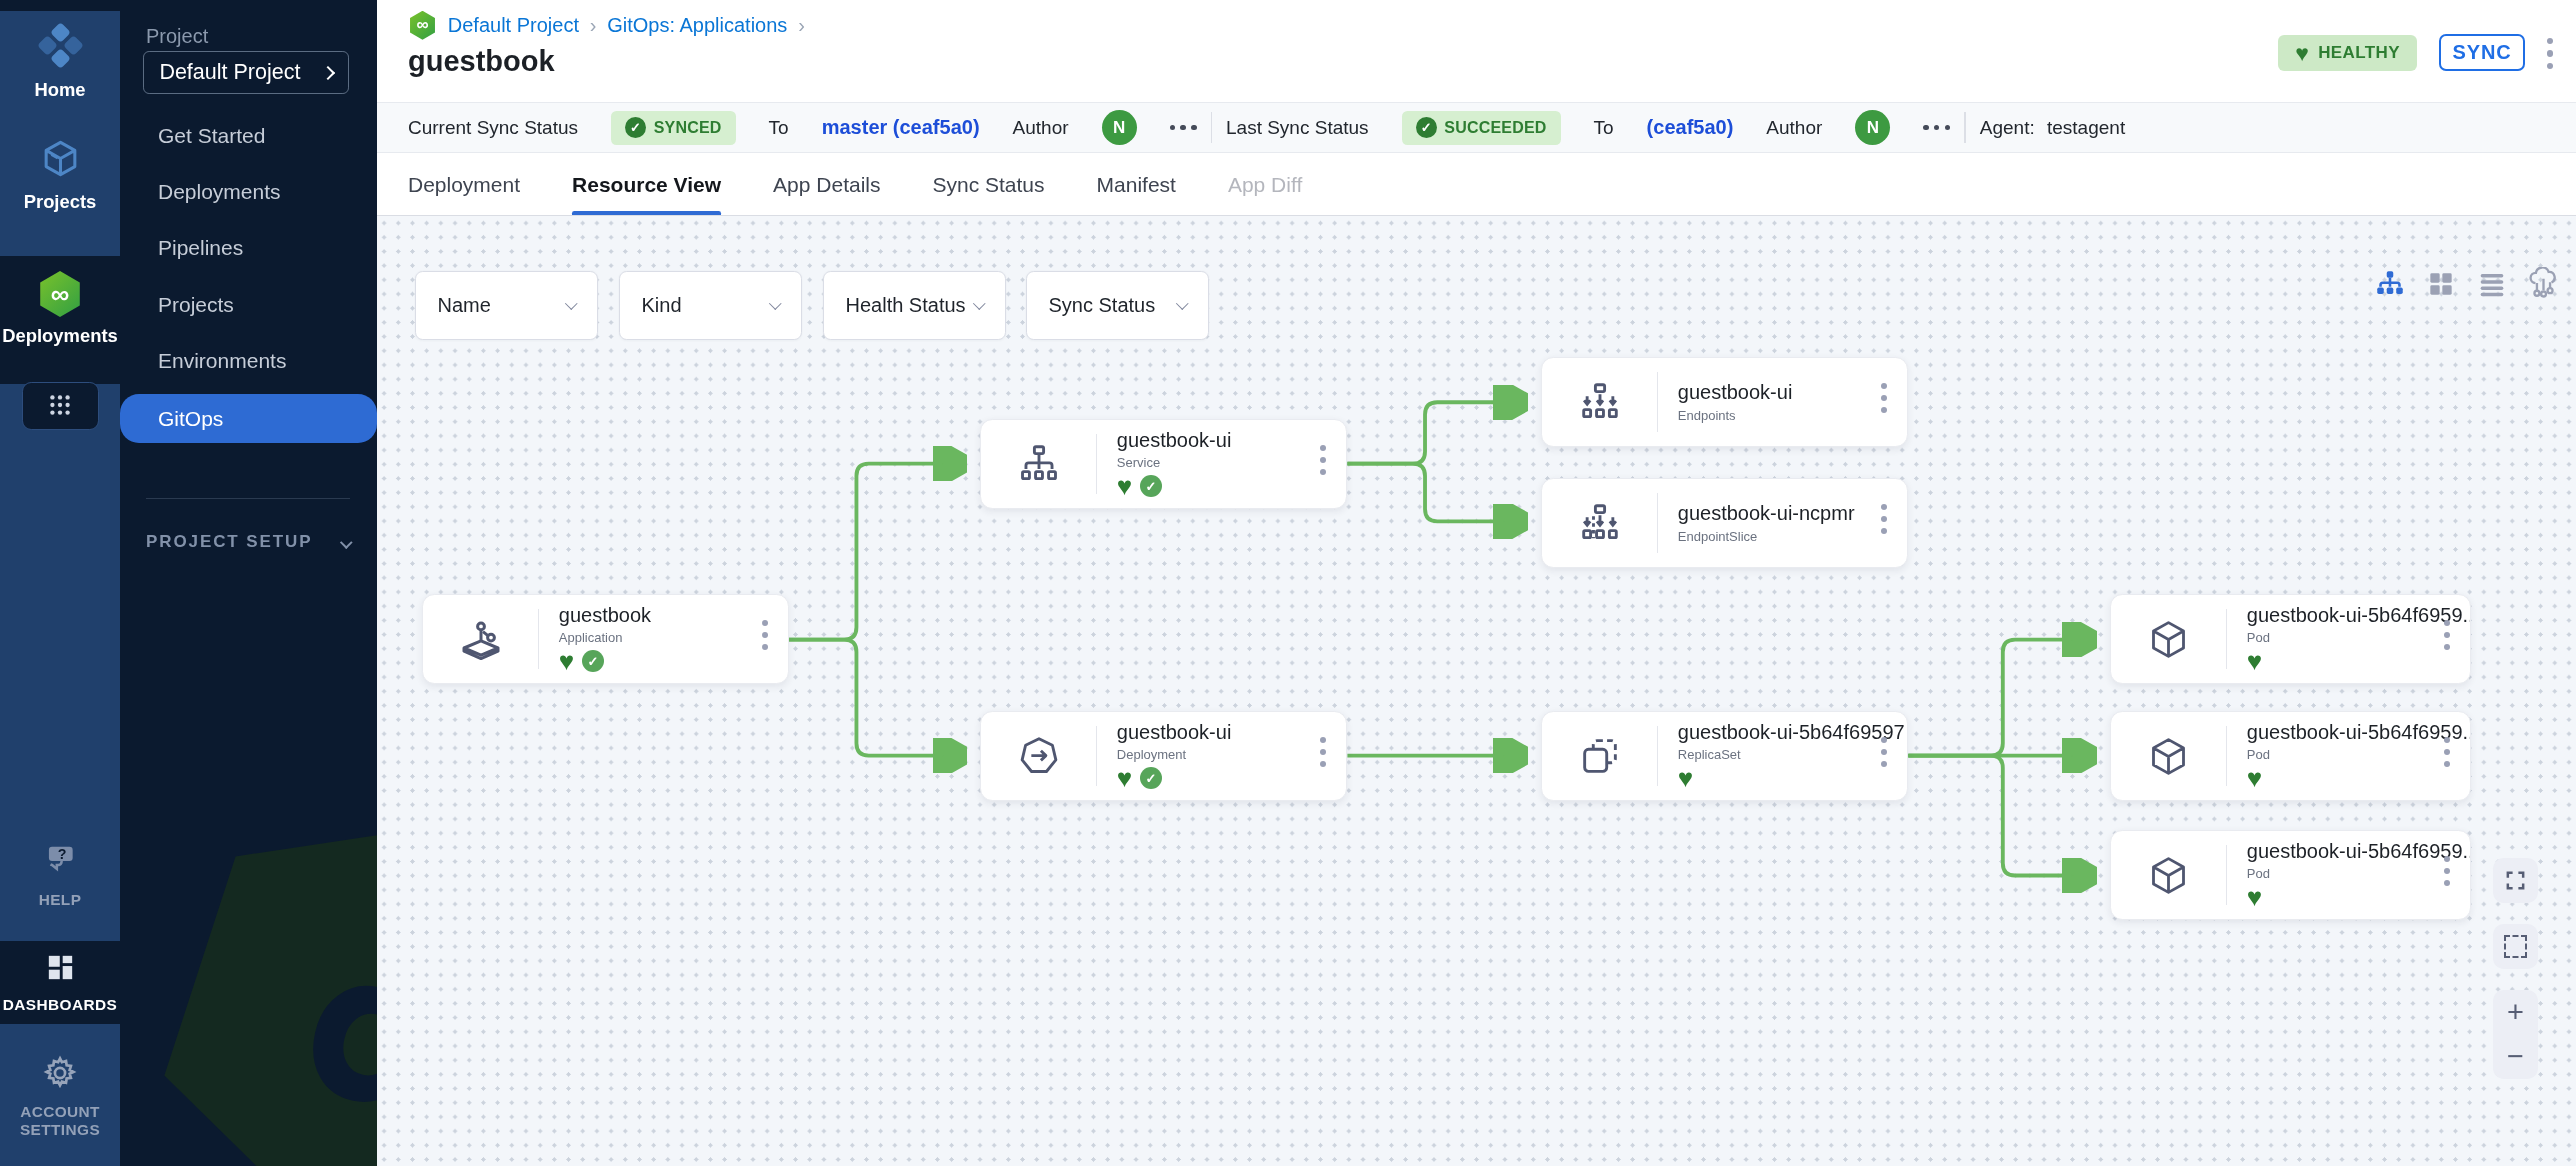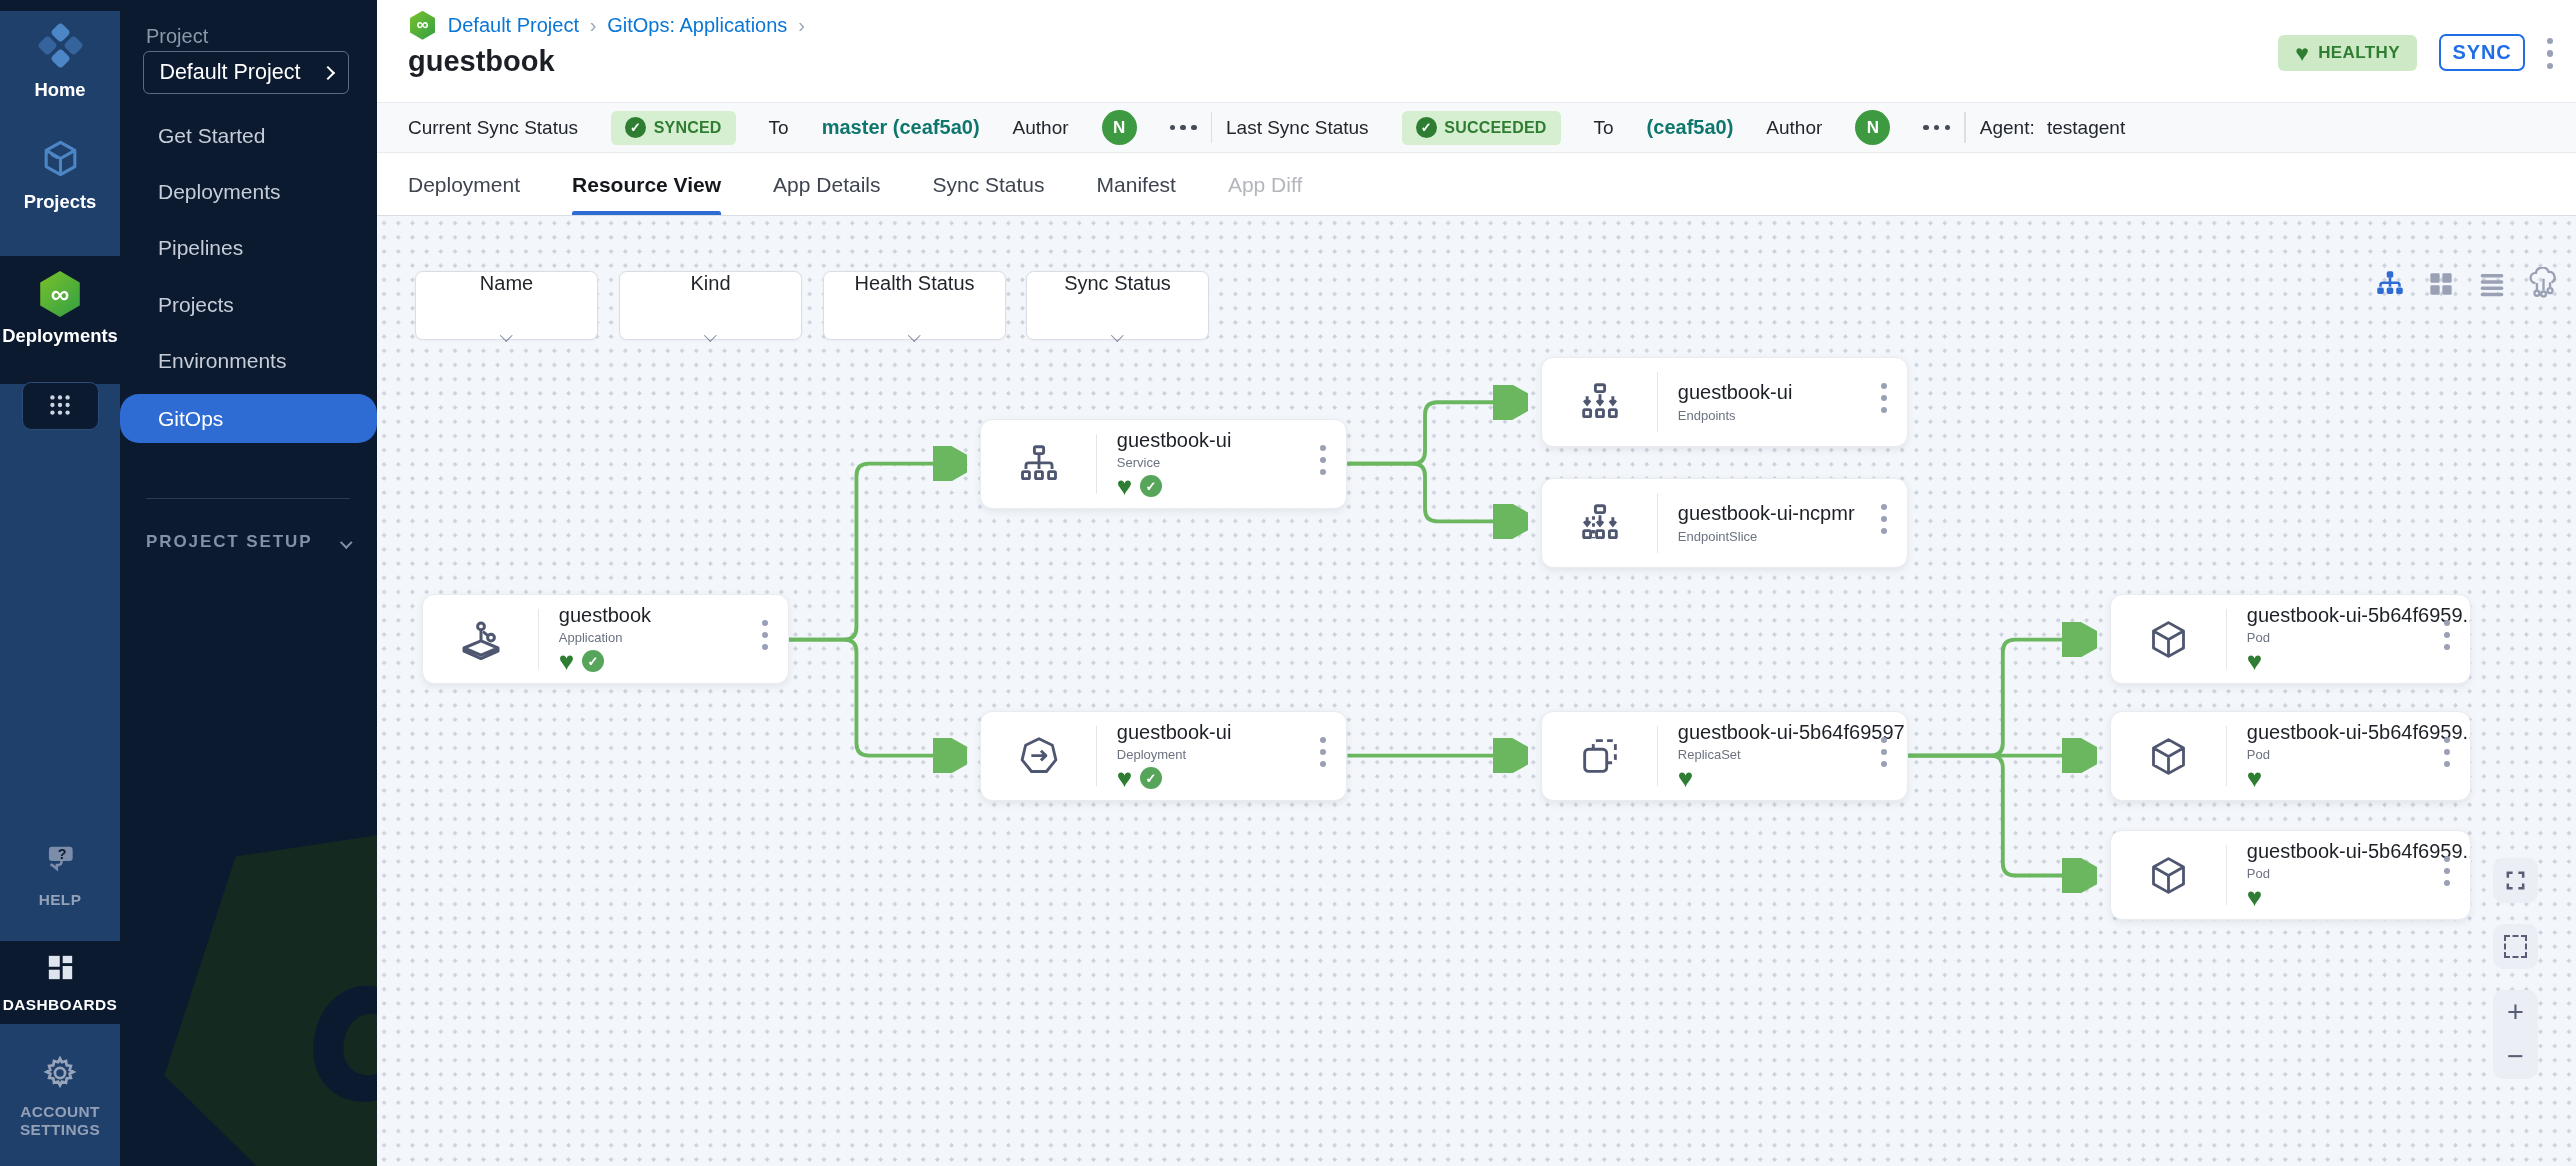--- a/index.html
+++ b/index.html
@@ -69,42 +69,42 @@
 
   
   .status-bar { position:absolute; left:0; top:102px; width:2199px; height:51px; background:#f7f9fb;
     border-top:0.8px solid #e7eaef; border-bottom:0.8px solid #e7eaef; display:flex; align-items:center; padding-left:31px; }
   .status-bar .grp { display:flex; align-items:center; gap:33px; }
   .s-label { color:#22272e; font-size:19px; }
   .s-badge { height:34px; background:#d6efd0; border-radius:5.4px; display:flex; align-items:center; gap:7.7px; padding:0 14px; }
   .s-badge .bt { color:#2e7d32; font-size:16px; font-weight:700; letter-spacing:0.2px; }
   .chk-circle { width:21px; height:21px; border-radius:50%; background:#2e7d32; color:#fff; font-size:13px; font-weight:700;
     display:flex; align-items:center; justify-content:center; }
-  .s-link { color:#0f766e; font-size:20px; font-weight:700; cursor:pointer; }
+  .s-link { color:#1d4ed8; font-size:20px; font-weight:700; cursor:pointer; }
   .avatar { width:35px; height:35px; border-radius:50%; background:#3d9a41; color:#fff; font-size:17px; font-weight:700;
     display:flex; align-items:center; justify-content:center; }
   .kebab-h { display:flex; gap:5.4px; cursor:pointer; }
   .kebab-h i { width:5.4px; height:5.4px; border-radius:50%; background:#454b59; display:block; }
   .v-divider { width:1.5px; height:31px; background:#dcdfe6; margin:0 14px; }
 
   
   .tabs { position:absolute; left:31px; top:154px; height:62px; display:flex; gap:52px; align-items:center; }
   .tab { position:relative; height:62px; display:flex; align-items:center; font-size:21px; color:#3e4450; cursor:pointer; }
   .tab.active { color:#14171c; font-weight:700; }
   .tab.active::after { content:""; position:absolute; left:0; right:0; bottom:0; height:4.6px; background:#2f6bd4; border-radius:2.3px 2.3px 0 0; }
   .tab.disabled { color:#b4b6bd; }
   .tabs-border { position:absolute; left:0; top:215px; width:2199px; height:0.8px; background:#dadde4; }
 
   
   .canvas { position:absolute; left:0; top:216px; width:2199px; height:951px; background:#f3f6fa;
     background-image:radial-gradient(circle,#ccd3dd 1.9px,transparent 2px); background-size:14.2px 14.2px; overflow:hidden; }
 
   .filter { position:absolute; top:55px; width:183px; height:69px; background:#fff; border:1.5px solid #dadde6; border-radius:7.7px;
     display:flex; align-items:center; justify-content:space-between; padding:0 21.5px; cursor:pointer;
-    box-shadow:0 0.8px 2.3px rgba(30,40,60,.04);flex-direction:column; }
+    box-shadow:0 0.8px 2.3px rgba(30,40,60,.04); }
   .filter .ft { color:#1f242b; font-size:20px; }
   .filter .chev { width:8.5px; height:8.5px; border-width:1.9px; border-color:#7f869c; margin-top:-4.6px; }
 
   .vtoggle { position:absolute; top:48px; width:40px; height:40px; display:flex; align-items:center; justify-content:center;
     color:#9ba1b4; cursor:pointer; }
   .vtoggle.active { color:#2f6bd4; }
 
   
   .node { position:absolute; width:367px; height:90px; background:#fff; border:0.8px solid #e9ebf0; border-radius:12.3px;
     box-shadow:0 2.3px 7.7px rgba(40,41,61,.08); display:flex; align-items:center; cursor:pointer; z-index:5; }

